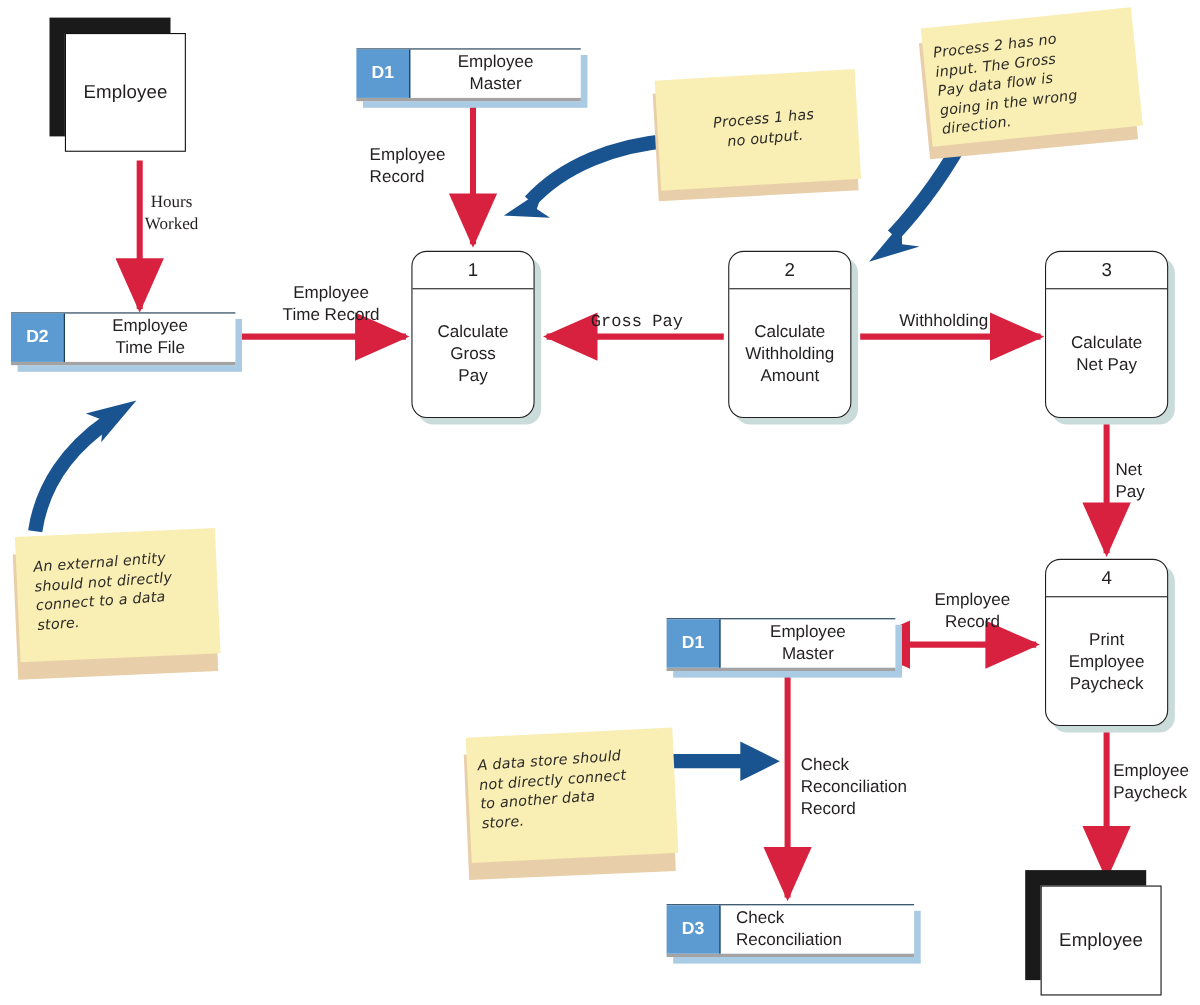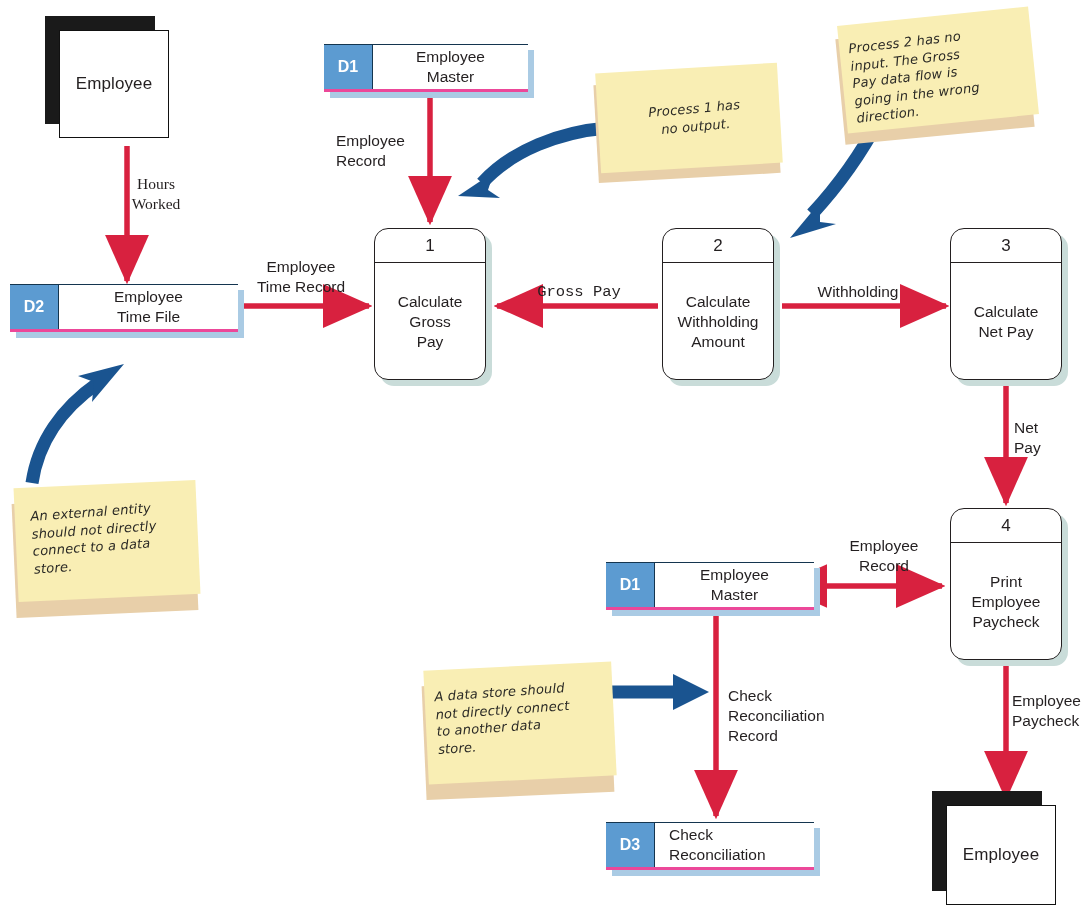--- a/index.html
+++ b/index.html
@@ -126,21 +126,21 @@
     background: #aacbe4;
   }
   .store .sbody {
     position: absolute;
     left: 0;
     top: 0;
     width: 100%;
     height: 100%;
     background: #ffffff;
     border-top: 1.4px solid #14354f;
-    border-bottom: 3px solid #ec4899;
+    border-bottom: 3px solid #a3a3a3;
     box-sizing: border-box;
     display: flex;
     align-items: stretch;
   }
   .store .stab {
     width: 48px;
     flex: 0 0 48px;
     background: #5c9bd1;
     border-right: 1.4px solid #14354f;
     display: flex;
@@ -288,39 +288,39 @@
 
   <div class="store" style="left:324px; top:44px; width:204px;">
     <div class="sbodyshadow"></div>
     <div class="sbody">
       <div class="stab">D1</div>
       <div class="sname" style="white-space:pre-line;">Employee
 Master</div>
     </div>
   </div>
 
-  <div class="store" style="left:10px; top:284px; width:228px;">
+  <div class="store" style="left:10px; top:284px; width:204px;">
     <div class="sbodyshadow"></div>
     <div class="sbody">
       <div class="stab">D2</div>
       <div class="sname" style="white-space:pre-line;">Employee
 Time File</div>
     </div>
   </div>
 
   <div class="store" style="left:606px; top:562px; width:208px;">
     <div class="sbodyshadow"></div>
     <div class="sbody">
       <div class="stab">D1</div>
       <div class="sname" style="white-space:pre-line;">Employee
 Master</div>
     </div>
   </div>
 
-  <div class="store left-label" style="left:606px; top:822px; width:208px;">
+  <div class="store left-label" style="left:606px; top:822px; width:225px;">
     <div class="sbodyshadow"></div>
     <div class="sbody">
       <div class="stab">D3</div>
       <div class="sname" style="white-space:pre-line;">Check
 Reconciliation</div>
     </div>
   </div>
 
   <div class="process" style="left:374px; top:228px;">
     <div class="pshadow"></div>

